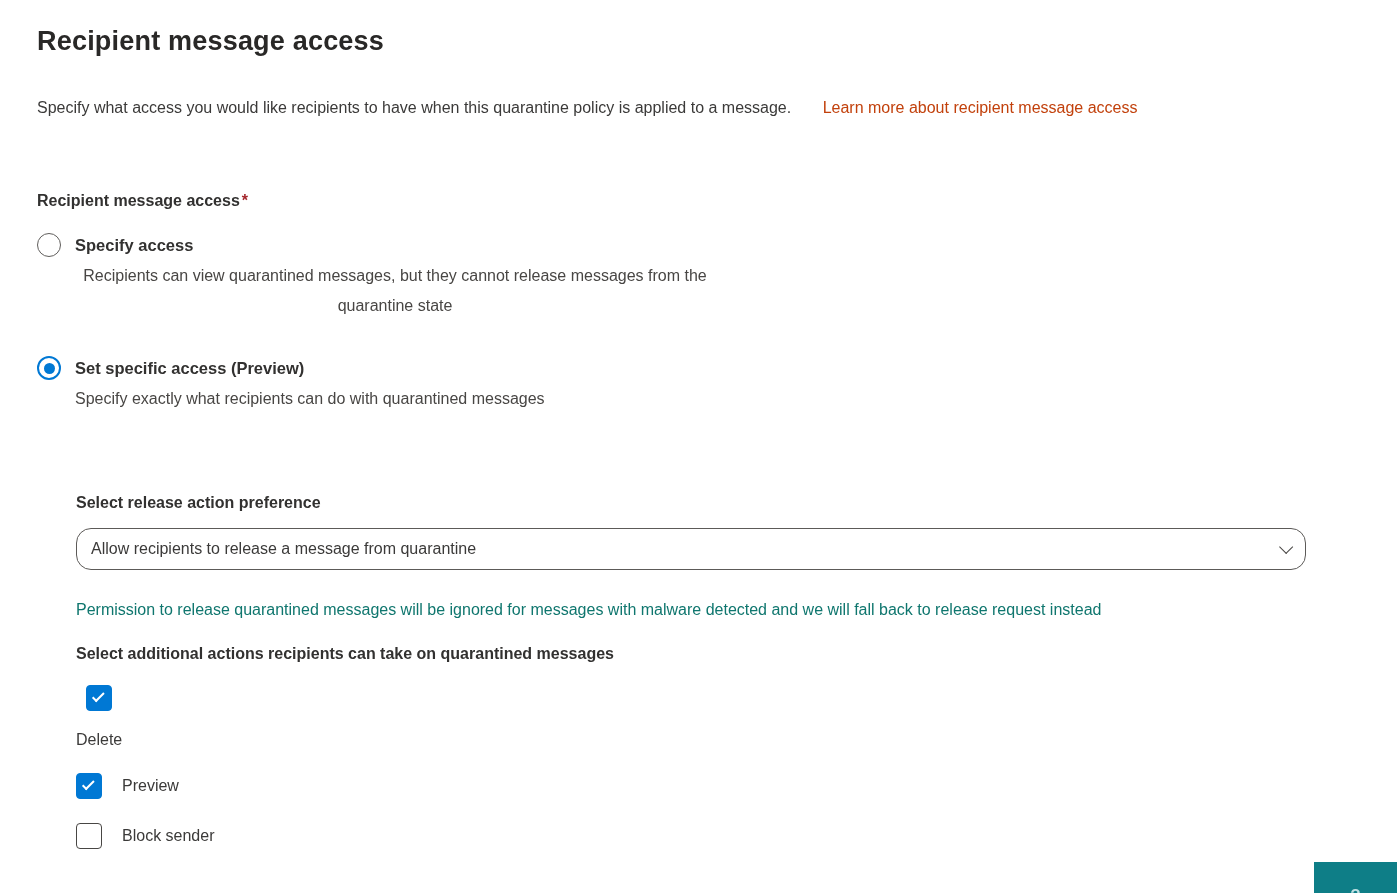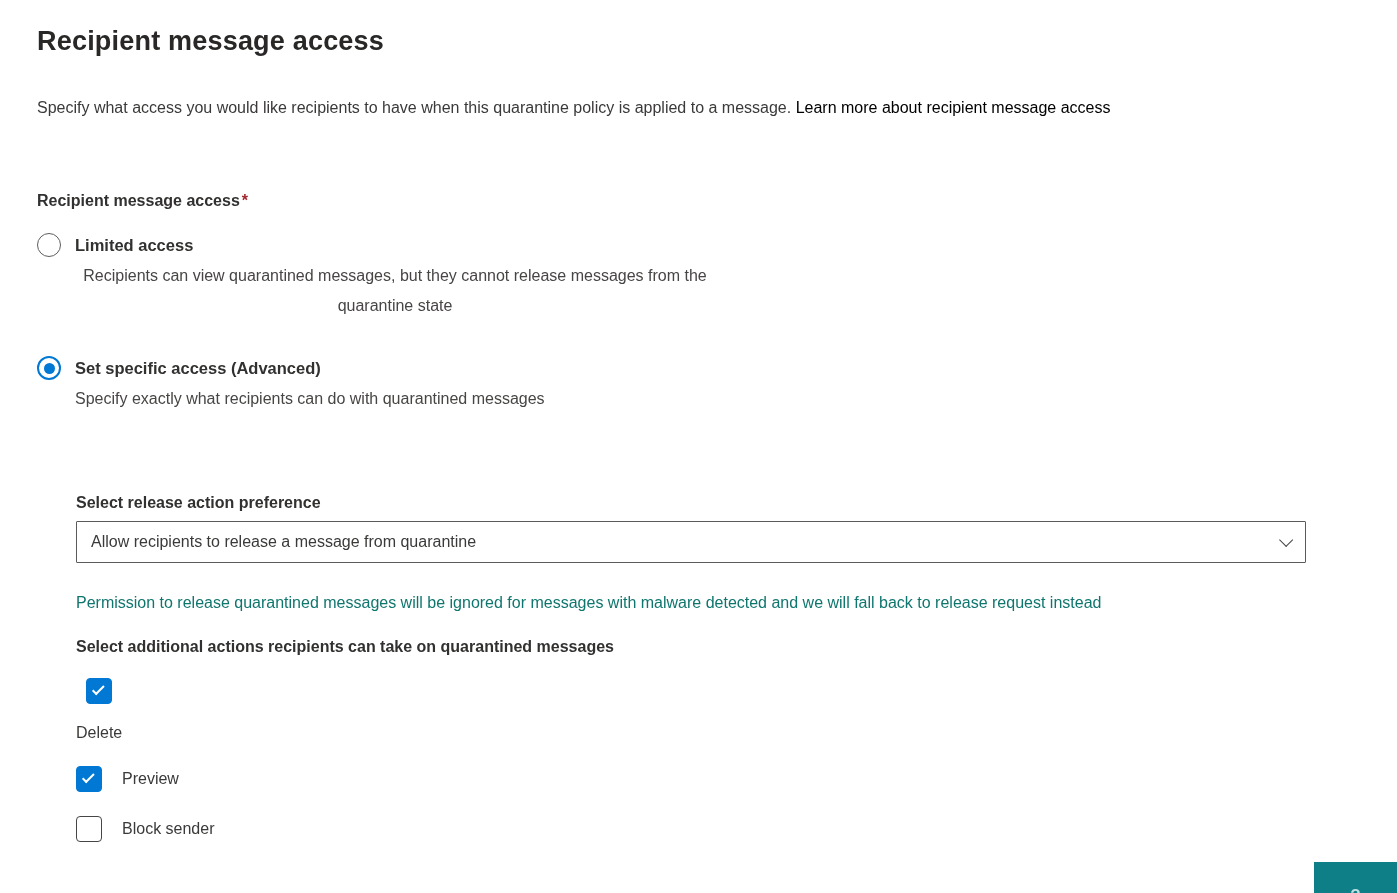--- a/index.html
+++ b/index.html
@@ -12,21 +12,21 @@
   }
   .page { padding: 26px 62px 0 37px; position: relative; width: 1397px; height: 893px; }
 
   .page-title {
     font-size: 27px; font-weight: 700; color: #292827; letter-spacing: 0.2px;
   }
 
   .page-desc {
     margin-top: 36px; font-size: 16px; line-height: 29px; max-width: 1120px; color: #3b3a39;
   }
-  .learn-link { color: #000000; text-decoration: none; cursor: pointer; }
+  .learn-link { color: #c2410c; text-decoration: none; cursor: pointer; margin-left: 27px; }
 
   .field-label {
     margin-top: 70px; font-size: 16px; font-weight: 600; color: #323130;
   }
   .required-marker { color: #a4262c; padding-left: 2px; }
 
   
   .radio-option { display: flex; align-items: flex-start; gap: 14px; margin-top: 22px; cursor: pointer; }
   .radio-option + .radio-option { margin-top: 34px; }
   .radio {
@@ -39,22 +39,22 @@
   .radio-option.selected .radio { border: 2px solid #0078d4; }
   .radio-option.selected .radio-dot { display: block; }
   .radio-label { font-size: 16.5px; font-weight: 700; color: #323130; line-height: 26px; }
   .radio-desc { font-size: 16px; line-height: 30px; color: #484644; max-width: 640px; margin-top: 3px; text-align: center; }
 
   
   .advanced-section { margin-left: 39px; margin-top: 80px; }
   .section-label { font-size: 16px; font-weight: 600; color: #323130; }
 
   .dropdown {
-    margin-top: 9px; width: 1230px; height: 42px;
-    border: 1px solid #5c5a58; border-radius: 1px; background: #fff;
+    margin-top: 16px; width: 1230px; height: 42px;
+    border: 1px solid #5c5a58; border-radius: 15px; background: #fff;
     display: flex; align-items: center; justify-content: space-between;
     padding: 0 16px 0 14px; cursor: pointer;
   }
   .dropdown-value { font-size: 16px; color: #3b3a39; }
   .chevron {
     width: 10px; height: 10px; border-right: 1.8px solid #484644; border-bottom: 1.8px solid #484644;
     transform: rotate(45deg) translateY(-3px); flex: 0 0 auto;
   }
 
   .note {
@@ -95,31 +95,31 @@
 
   <h1 class="page-title">Recipient message access</h1>
 
   <p class="page-desc"><span>Specify what access you would like recipients to have when this quarantine policy is applied to a message.</span> <a class="learn-link" href="#">Learn more about recipient message access</a></p>
 
   <div class="field-label"><span>Recipient message access</span><span class="required-marker">*</span></div>
 
   <div class="radio-option">
     <span class="radio"></span>
     <div class="radio-text">
-      <div class="radio-label">Limited access</div>
+      <div class="radio-label">Specify access</div>
       <div class="radio-desc">Recipients can view quarantined messages, but they cannot release messages from the quarantine state</div>
     </div>
   </div>
 
   <div class="radio-option selected">
     <span class="radio">
         <span class="radio-dot"></span>
       </span>
     <div class="radio-text">
-      <div class="radio-label">Set specific access (Advanced)</div>
+      <div class="radio-label">Set specific access (Preview)</div>
       <div class="radio-desc">Specify exactly what recipients can do with quarantined messages</div>
     </div>
   </div>
 
   <div class="advanced-section">
 
     <div class="section-label">Select release action preference</div>
 
     <div class="dropdown" role="combobox">
       <span class="dropdown-value">Allow recipients to release a message from quarantine</span>

